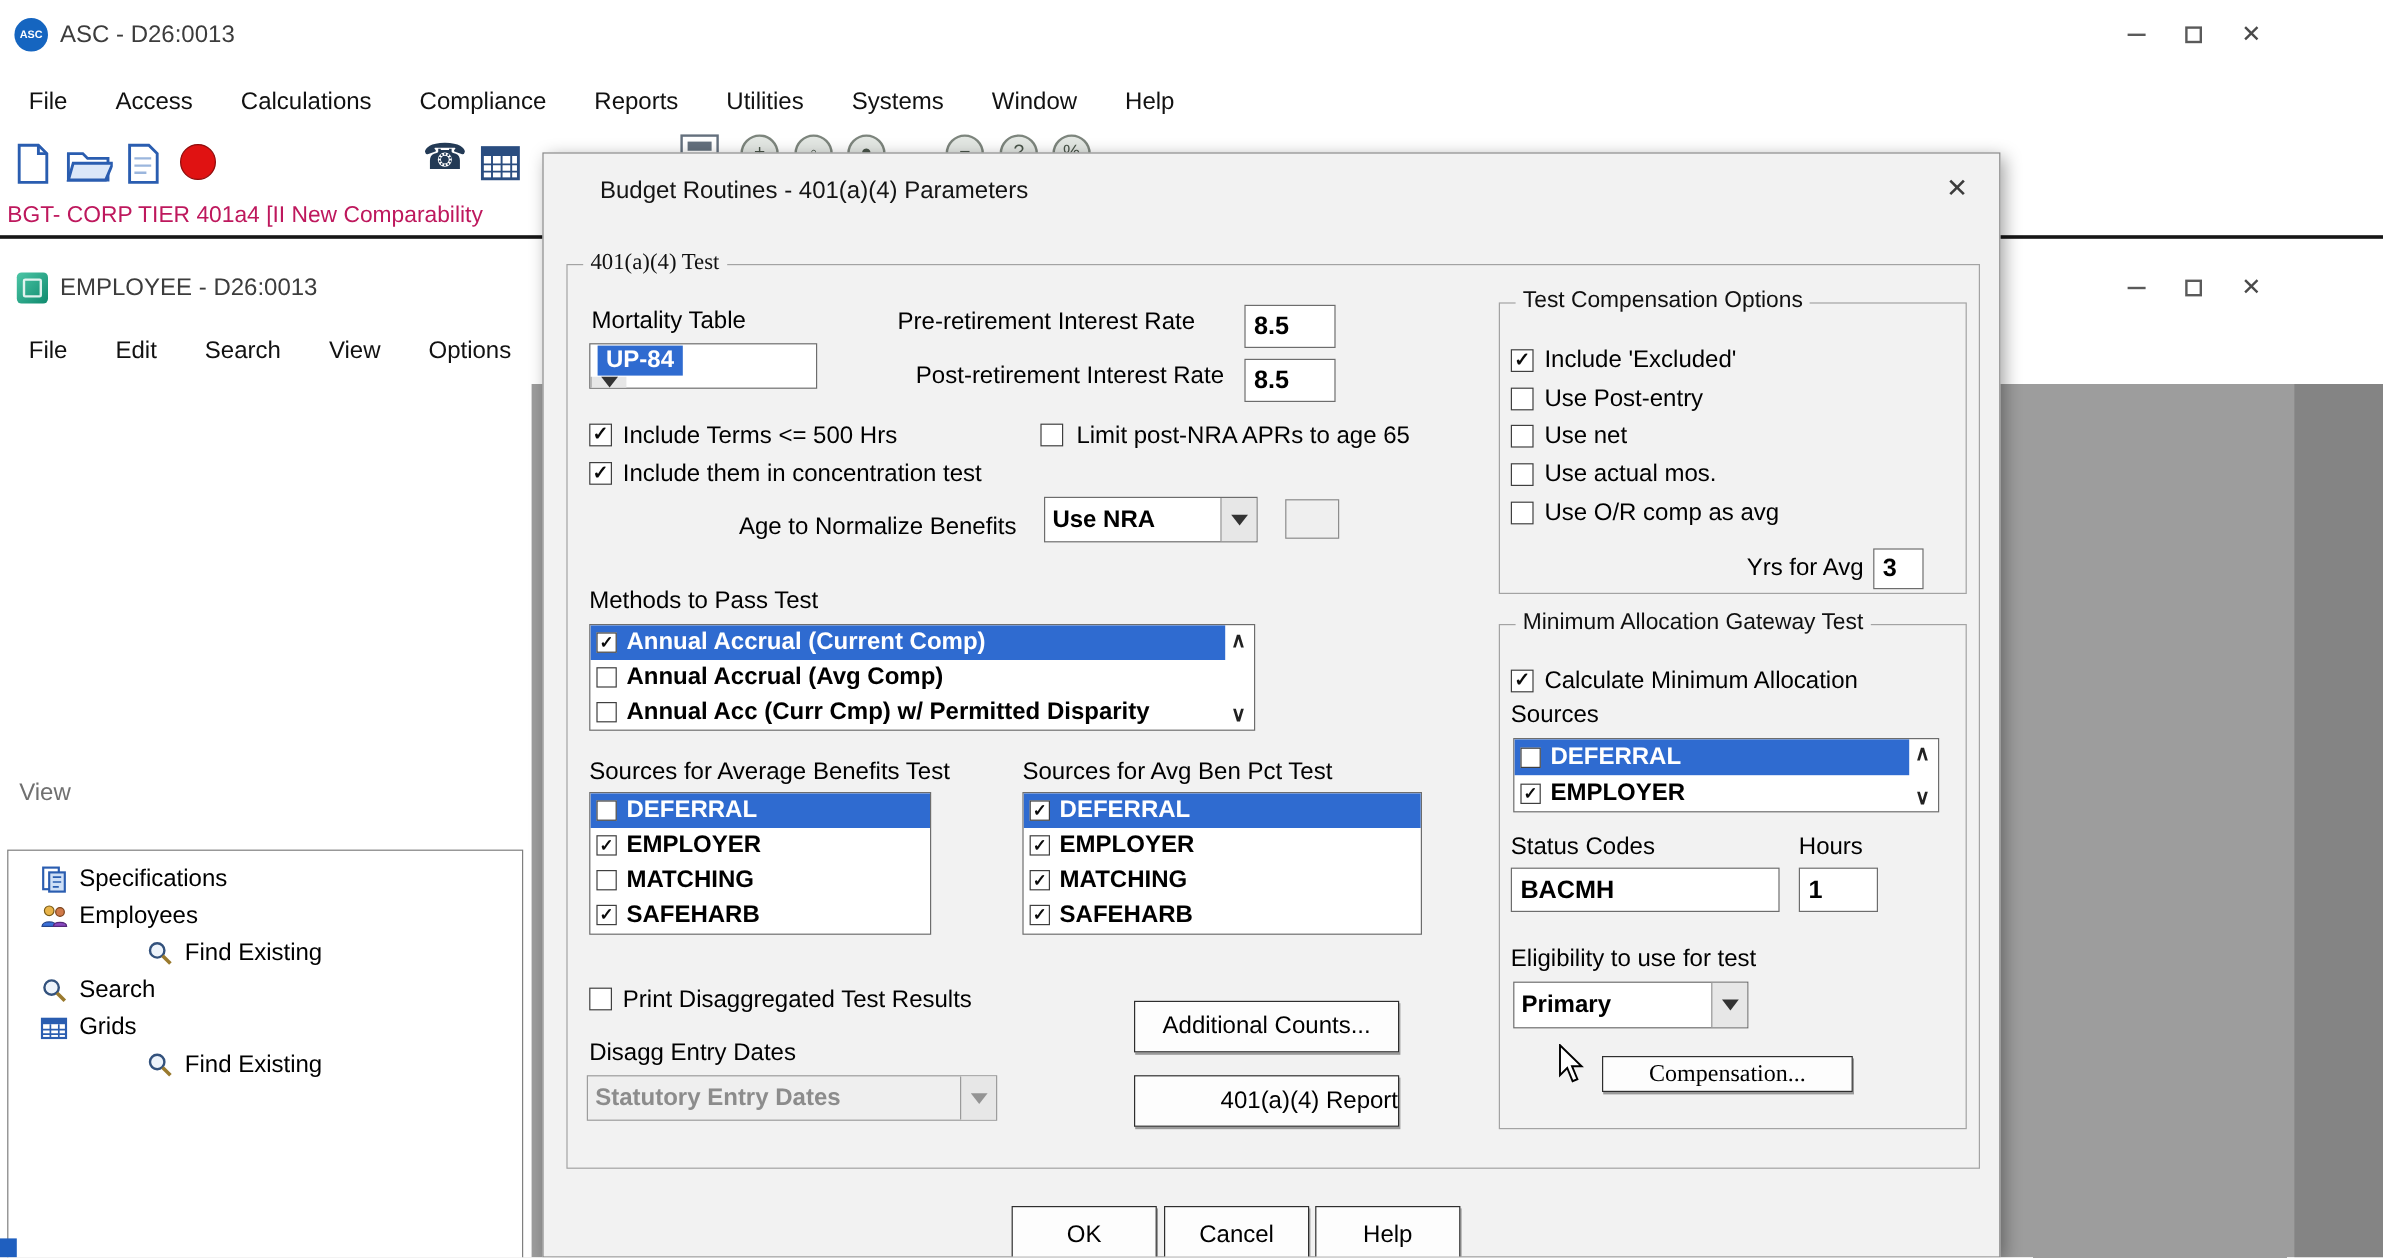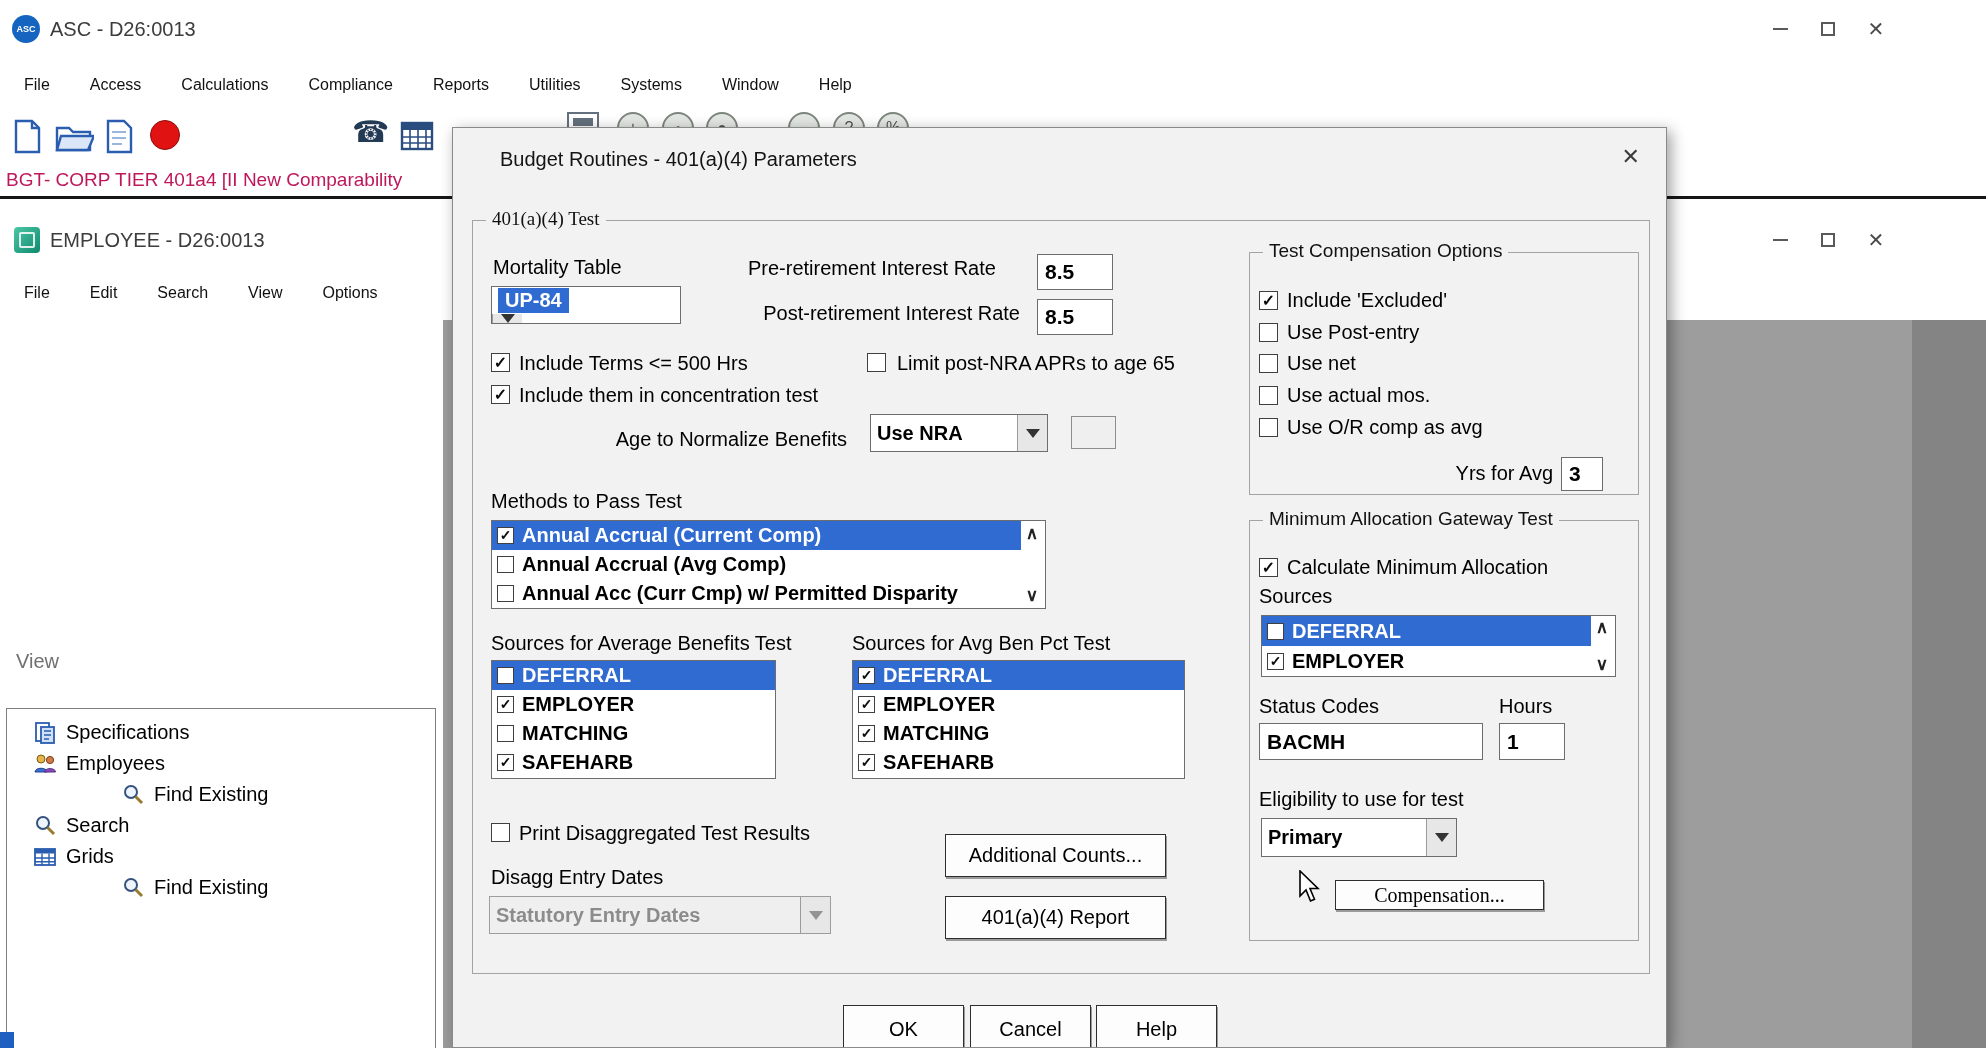--- a/index.html
+++ b/index.html
@@ -10,21 +10,21 @@
 
   
   .titlebar { position:absolute; left:0; width:100%; background:#ffffff; display:flex; align-items:center; }
   .titlebar .wtitle { font-size:20px; color:#3c3c3c; margin-left:10px; }
   .winctl { position:absolute; display:flex; align-items:center; }
   .wc { width:48px; height:34px; display:flex; align-items:center; justify-content:center; }
   .wc .min { width:15px; border-top:2px solid #5a5a5a; }
   .wc .max { width:14px; height:14px; border:2px solid #5a5a5a; background:#fff; }
   .wc .cls { font-size:20px; color:#4a4a4a; line-height:20px; }
   .menubar { position:absolute; left:0; width:100%; background:#ffffff; display:flex; align-items:center; padding-left:4px; }
-  .menubar span { padding:0 20px; font-size:16px; color:#111; }
+  .menubar span { padding:0 20px; font-size:20px; color:#111; }
 
   
   #toolbar { position:absolute; left:0; top:112px; width:1986px; height:52px; background:#fff; }
   .tico { position:absolute; }
   .circle-ico { width:32px; height:32px; border-radius:50%; background:#e3e7e3; border:2px solid #7d857d; color:#4a554a; font-size:16px; text-align:center; line-height:28px; }
   .sq-ico { width:32px; height:32px; background:#fff; border:2px solid #64707d; }
   .sq-ico .grid { position:absolute; inset:4px; background:
       linear-gradient(#64707d 2px, transparent 2px) 0 8px/100% 9px repeat-y; border-top:7px solid #64707d; }
   #record-dot { width:30px; height:30px; border-radius:50%; background:#e01212; border:1px solid #8e0b0b; }
   .phone-glyph { font-size:30px; color:#233a55; line-height:32px; }
@@ -325,21 +325,21 @@
     <span class="cbx" style="left:38px;top:695px;"></span>
     <div class="dlabel" style="left:66px;top:694px;">Print Disaggregated Test Results</div>
     <div class="dlabel" style="left:38px;top:738px;">Disagg Entry Dates</div>
     <div class="combo disabled" style="left:36px;top:768px;width:342px;height:38px;">
       <span class="cval">Statutory Entry Dates</span>
       <span class="cbtn">
           <span class="arr"></span>
         </span>
     </div>
     <button class="btn2" style="left:492px;top:706px;width:221px;height:43px;">Additional Counts...</button>
-    <button class="btn2" style="left:492px;top:768px;width:221px;height:43px;">401(a)(4) Report</button>
+    <button class="btn2" style="left:492px;top:768px;width:221px;height:43px;text-align:right;">401(a)(4) Report</button>
 
     <div class="group" style="left:796px;top:124px;width:390px;height:243px;">
       <span class="glabel">Test Compensation Options</span>
     </div>
     <span class="cbx" style="left:806px;top:163px;">✓</span>
     <div class="dlabel" style="left:834px;top:161px;">Include 'Excluded'</div>
     <span class="cbx" style="left:806px;top:195px;"></span>
     <div class="dlabel" style="left:834px;top:193px;">Use Post-entry</div>
     <span class="cbx" style="left:806px;top:226px;"></span>
     <div class="dlabel" style="left:834px;top:224px;">Use net</div>

